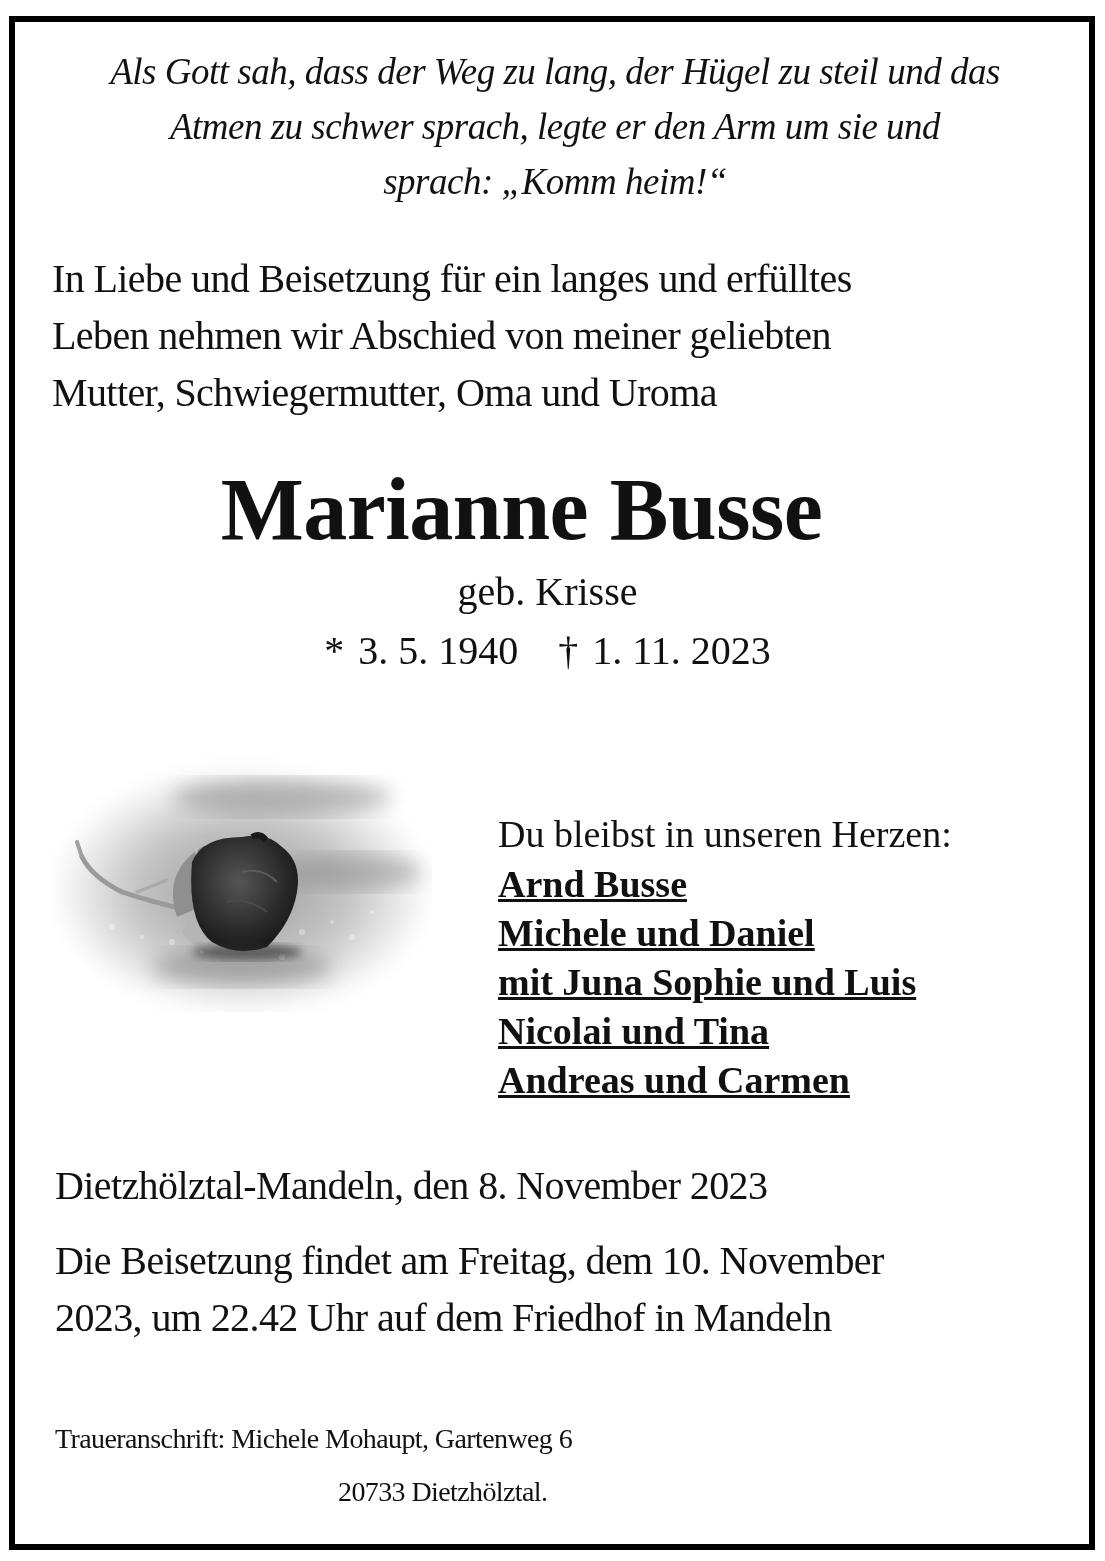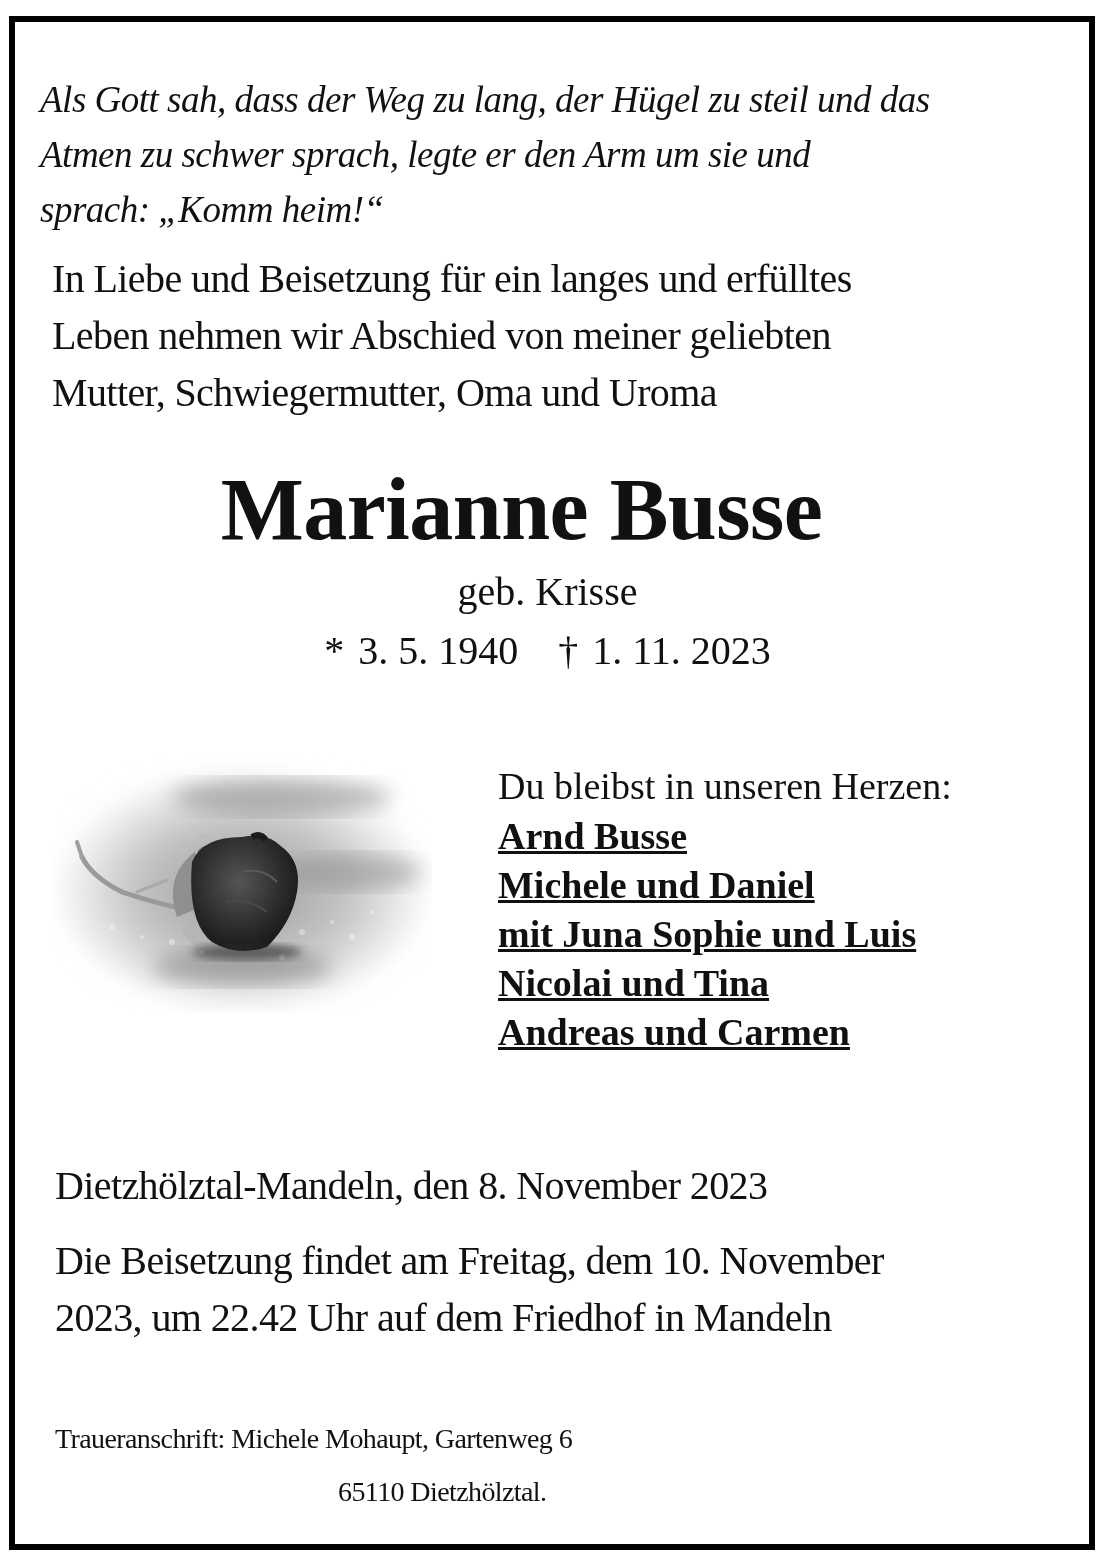--- a/index.html
+++ b/index.html
@@ -21,23 +21,23 @@
       top: 16px;
       width: 1074px;
       height: 1522px;
       border: 6px solid #000000;
       box-sizing: content-box;
     }
     .abs { position: absolute; }
 
     .motto {
       left: 40px;
-      top: 72px;
+      top: 44px;
       width: 1030px;
-      text-align: left;
+      text-align: center;
       font-style: italic;
       font-size: 37px;
       line-height: 55px;
       letter-spacing: -0.5px;
     }
     .motto-line { display: block; white-space: nowrap; }
 
     .intro {
       left: 52px;
       top: 250px;
@@ -88,20 +88,21 @@
     .survivors {
       left: 498px;
       top: 760px;
       width: 560px;
     }
     .survivors-heading {
       display: block;
       font-size: 38px;
       line-height: 52px;
       white-space: nowrap;
+      margin-top: 48px;
     }
     .survivor {
       display: block;
       font-weight: bold;
       font-size: 38px;
       line-height: 49px;
       white-space: nowrap;
       text-decoration: underline;
     }
 
@@ -221,14 +222,14 @@
 
 <div class="abs place-date">Dietzhölztal-Mandeln, den 8. November 2023</div>
 
 <div class="abs funeral">
   <span class="funeral-line">Die Beisetzung findet am Freitag, dem 10. November</span>
   <span class="funeral-line">2023, um 22.42 Uhr auf dem Friedhof in Mandeln</span>
 </div>
 
 <div class="abs address">
   <span class="address-line1">Traueranschrift: Michele Mohaupt, Gartenweg 6</span>
-  <span class="address-line2">65110 Dietzhölztal.</span>
+  <span class="address-line2">20733 Dietzhölztal.</span>
 </div>
 
 </body></html>

